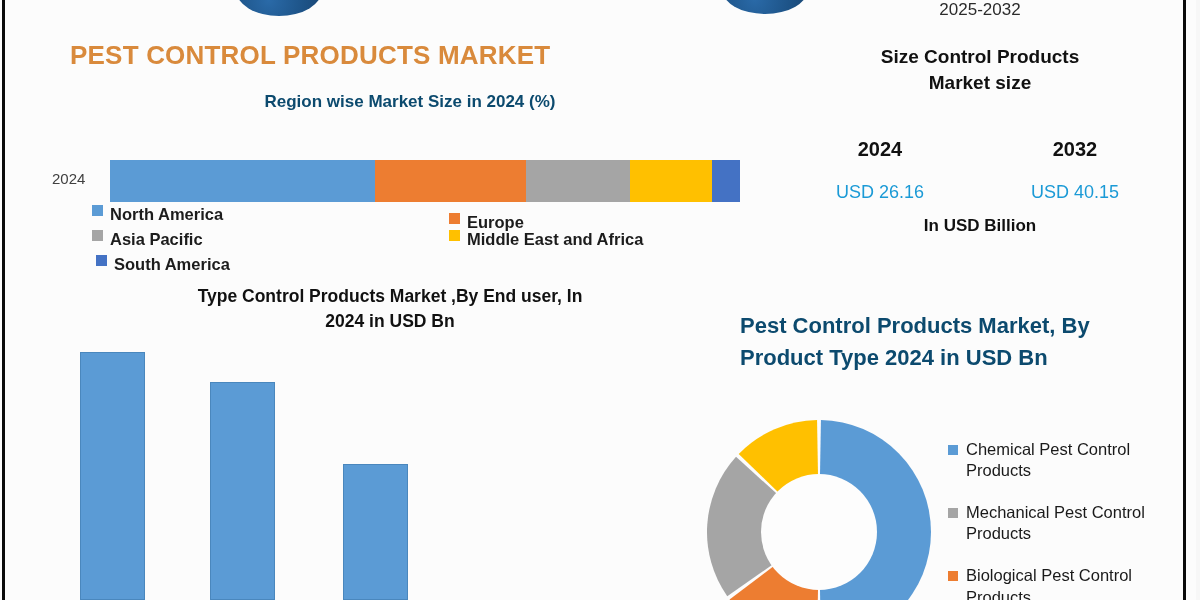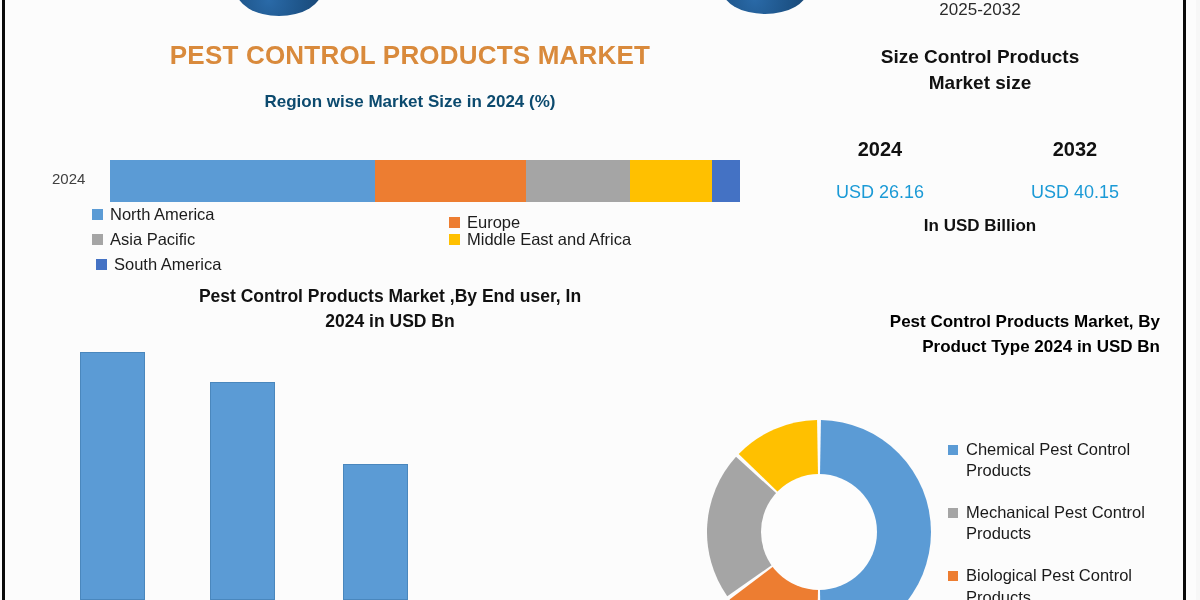--- a/index.html
+++ b/index.html
@@ -17,42 +17,41 @@
   .frame-farright{position:absolute;left:1196px;top:0;width:4px;height:600px;background:#f7f7f7;}
 
   
   .top-circle{position:absolute;border-radius:50%;background:radial-gradient(circle at 38% 70%, #2a6aa8 0%, #1d5387 55%, #17406b 100%);}
   .top-circle.c1{left:236px;top:-36px;width:86px;height:52px;}
   .top-circle.c2{left:722px;top:-36px;width:86px;height:50px;}
 
   
   .main-title{
     position:absolute;left:70px;top:40px;width:680px;
-    text-align:center;
     font-size:26px;font-weight:bold;letter-spacing:.2px;
     color:#d98a3c;
     white-space:nowrap;
   }
   .sub-title{
     position:absolute;left:70px;top:92px;width:680px;
     text-align:center;font-size:17px;font-weight:bold;color:#0c4a6e;
   }
 
   
   .stacked-wrap{position:absolute;left:52px;top:160px;width:700px;height:42px;}
   .stacked-label{
     position:absolute;left:0;top:10px;width:52px;text-align:left;
     font-size:15px;color:#404040;
   }
   .stacked-bar{position:absolute;left:58px;top:0;width:630px;height:42px;display:flex;}
   .stacked-bar > span{display:block;height:100%;}
 
   
   .region-legend{position:absolute;left:92px;top:205px;width:620px;height:72px;}
-  .rl-item{position:absolute;display:flex;align-items:center;gap:7px;font-size:16.5px;color:#1c1c1c;white-space:nowrap;}
+  .rl-item{position:absolute;display:flex;align-items:flex-start;gap:7px;font-size:16.5px;color:#1c1c1c;white-space:nowrap;font-weight:bold;}
   .rl-swatch{width:11px;height:11px;display:inline-block;flex:none;}
   .rl-0{left:0px;  top:0px;}
   .rl-1{left:357px;top:8px;}
   .rl-2{left:0px;  top:25px;}
   .rl-3{left:357px;top:25px;}
   .rl-4{left:4px;  top:50px;}
 
   
   .years-range{
     position:absolute;left:830px;top:0px;width:300px;text-align:center;
@@ -78,22 +77,22 @@
   
   .bar-title{
     position:absolute;left:80px;top:284px;width:620px;text-align:center;
     font-size:17.5px;font-weight:bold;color:#111;line-height:1.45;
   }
   .bar-plot{position:absolute;left:10px;top:340px;width:700px;height:260px;}
   .bar-col{position:absolute;bottom:0;background:#5b9bd5;border:1px solid #4a87bd;box-sizing:border-box;}
 
   
   .donut-title{
-    position:absolute;left:740px;top:310px;width:420px;text-align:right;
-    font-size:17px;font-weight:bold;color:#000000;line-height:1.45;
+    position:absolute;left:740px;top:310px;width:420px;text-align:left;
+    font-size:22px;font-weight:bold;color:#0c4a6e;line-height:1.45;
   }
   .donut-wrap{position:absolute;left:703px;top:416px;width:232px;height:232px;}
   .donut-svg{display:block;}
   .donut-hole{position:absolute;left:58px;top:58px;width:116px;height:116px;border-radius:50%;background:#fdfdfd;}
 
   .donut-legend{position:absolute;left:948px;top:404px;width:230px;margin-top:35px;}
   .dl-item{position:relative;display:flex;align-items:flex-start;gap:8px;margin-bottom:21px;font-size:16.5px;color:#1a1a1a;line-height:1.28;}
   .dl-swatch{width:10px;height:10px;flex:none;margin-top:6px;}
   .dl-text{display:block;}
 </style>
@@ -155,21 +154,21 @@
     <div class="ms-yr a">2024</div>
     <div class="ms-yr b">2032</div>
   </div>
   <div class="ms-vals">
     <div class="ms-val a">USD 26.16</div>
     <div class="ms-val b">USD 40.15</div>
   </div>
   <div class="ms-unit">In USD Billion</div>
 
   <div class="bar-title">
-    <div>Pest Control Products Market ,By  End user, In</div>
+    <div>Type Control Products Market ,By  End user, In</div>
     <div>2024 in USD Bn</div>
   </div>
   <div class="bar-plot">
     <div class="bar-col" style="left: 70px; width: 65px; height: 247.619px; background: rgb(91, 155, 213);"></div>
     <div class="bar-col" style="left: 200px; width: 65px; height: 217.905px; background: rgb(91, 155, 213);"></div>
     <div class="bar-col" style="left: 333px; width: 65px; height: 136.19px; background: rgb(91, 155, 213);"></div>
   </div>
 
   <div class="donut-title">
     <div>Pest Control Products Market, By</div>

